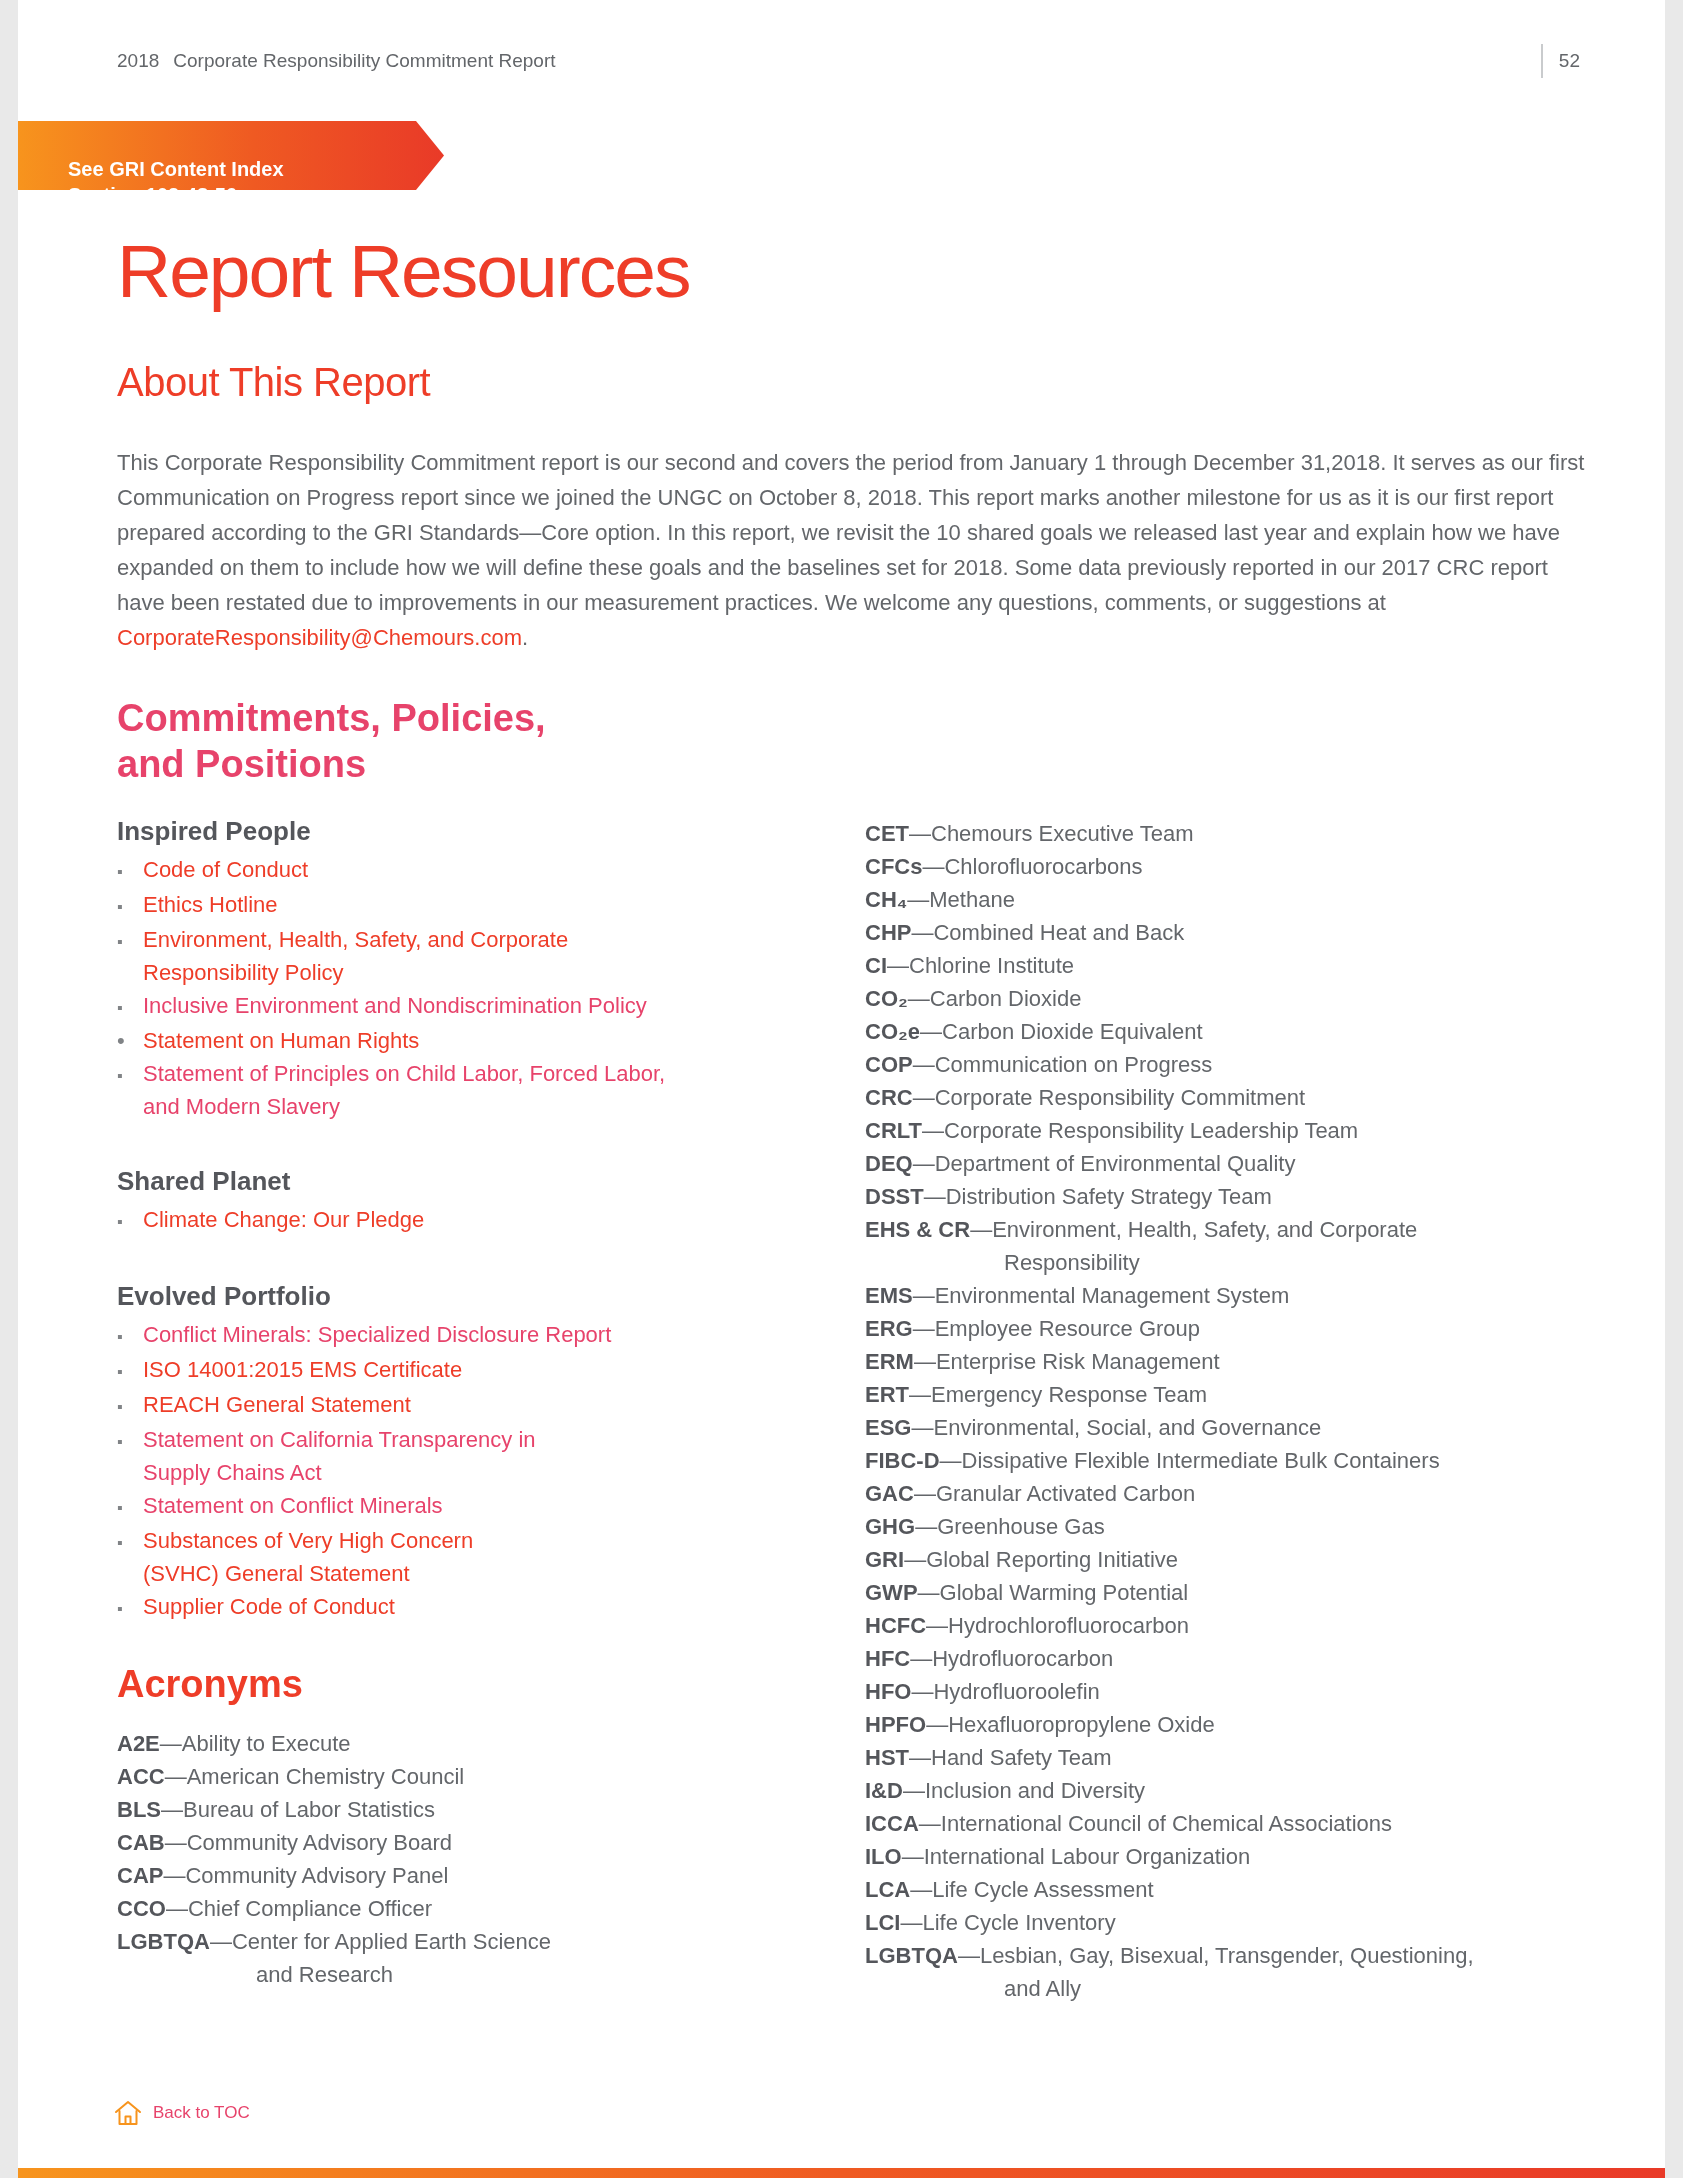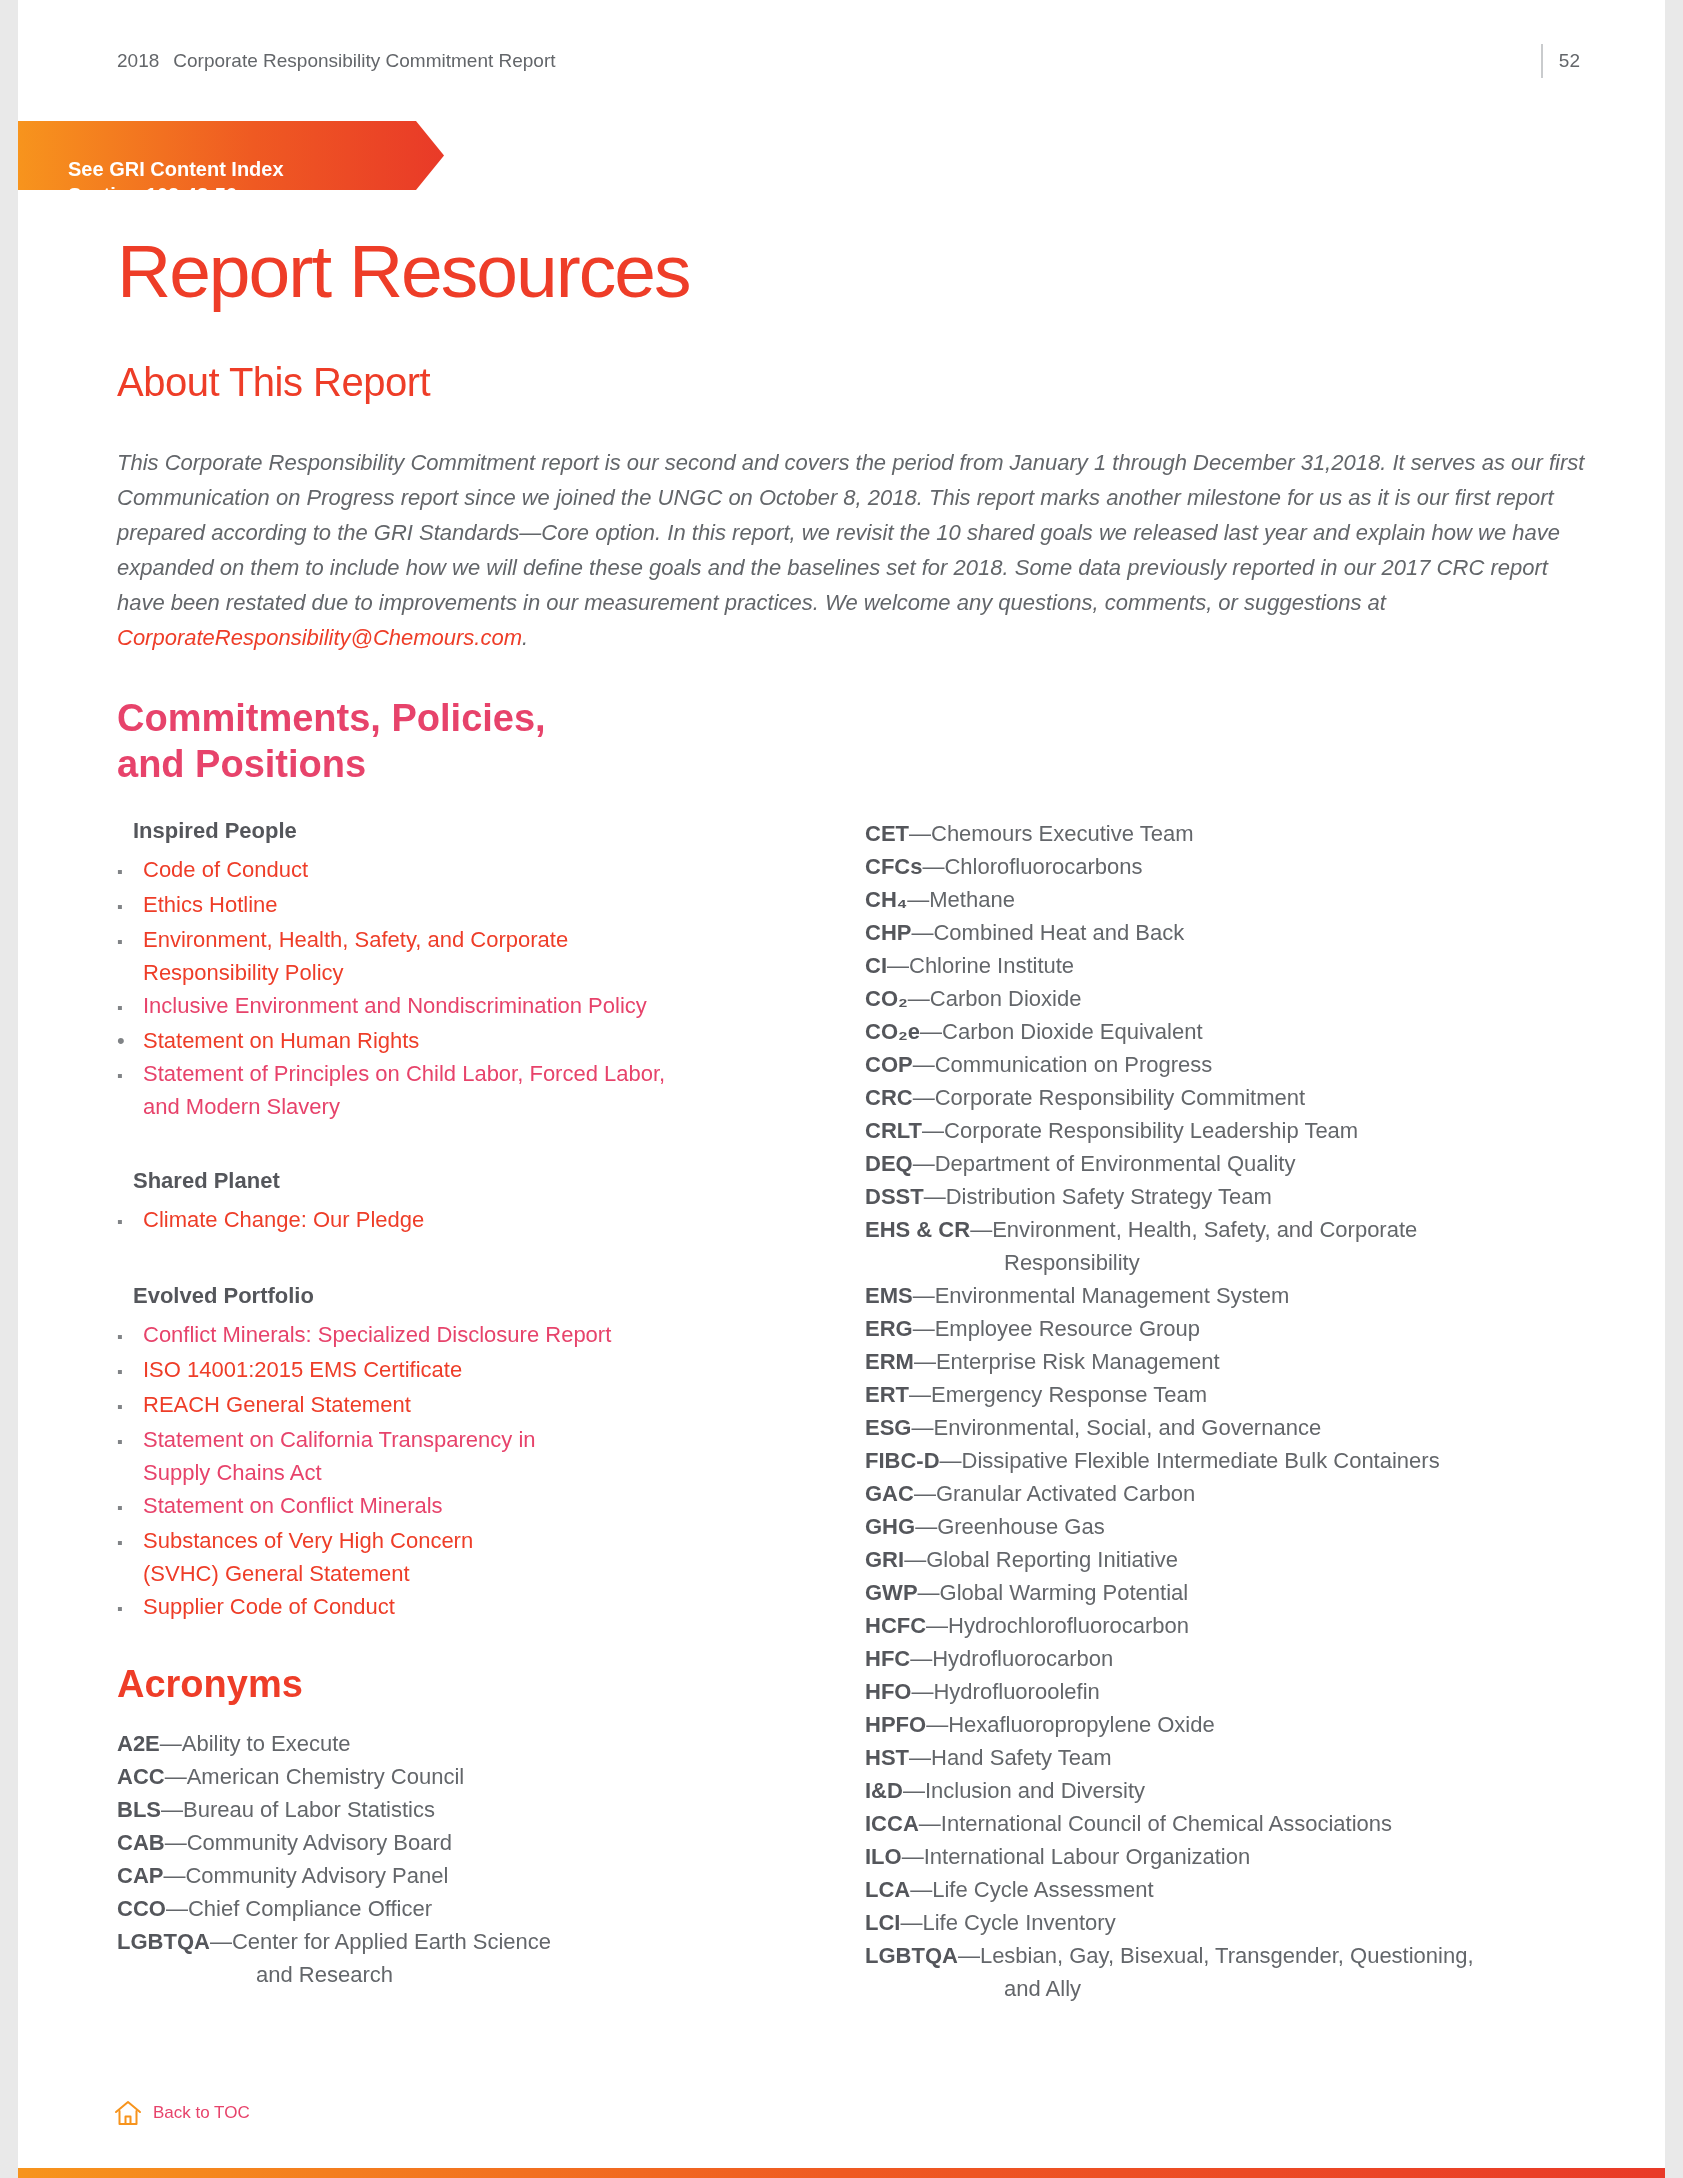--- a/index.html
+++ b/index.html
@@ -73,40 +73,39 @@
     font-weight: 500;
     letter-spacing: -0.5px;
     color: var(--brand-red);
   }
   p.body-par {
     margin: 40px 0 0;
     width: 1477px;
     font-size: 22px;
     line-height: 35px;
     color: var(--gray-text);
-    font-style: italic;
   }
   a.email-link { color: var(--brand-red); text-decoration: none; cursor: pointer; }
 
   h2.commitments-heading {
     margin: 40px 0 0;
     font-size: 38px;
     line-height: 46px;
     font-weight: 700;
     color: var(--pink);
     white-space: pre-line;
   }
 
   .columns { display: flex; margin-top: 30px; align-items: flex-start; }
   .col-left { width: 693px; flex: none; }
   .col-right { width: 737px; flex: none; margin-left: 55px; }
 
   .group h3 {
-    margin: 0 16px 8px;
-    font-size: 22px;
+    margin: 0 0 8px;
+    font-size: 26px;
     line-height: 28px;
     font-weight: 700;
     color: var(--gray-dark);
   }
   .group + .group { margin-top: 44px; }
 
   ul.linklist { list-style: none; margin: 0; padding: 0; font-size: 22px; line-height: 33px; }
   ul.linklist li { display: flex; }
   .bullet { flex: none; width: 26px; color: #808386; }
   .bullet.square::before { content: "▪"; font-size: 16px; }

